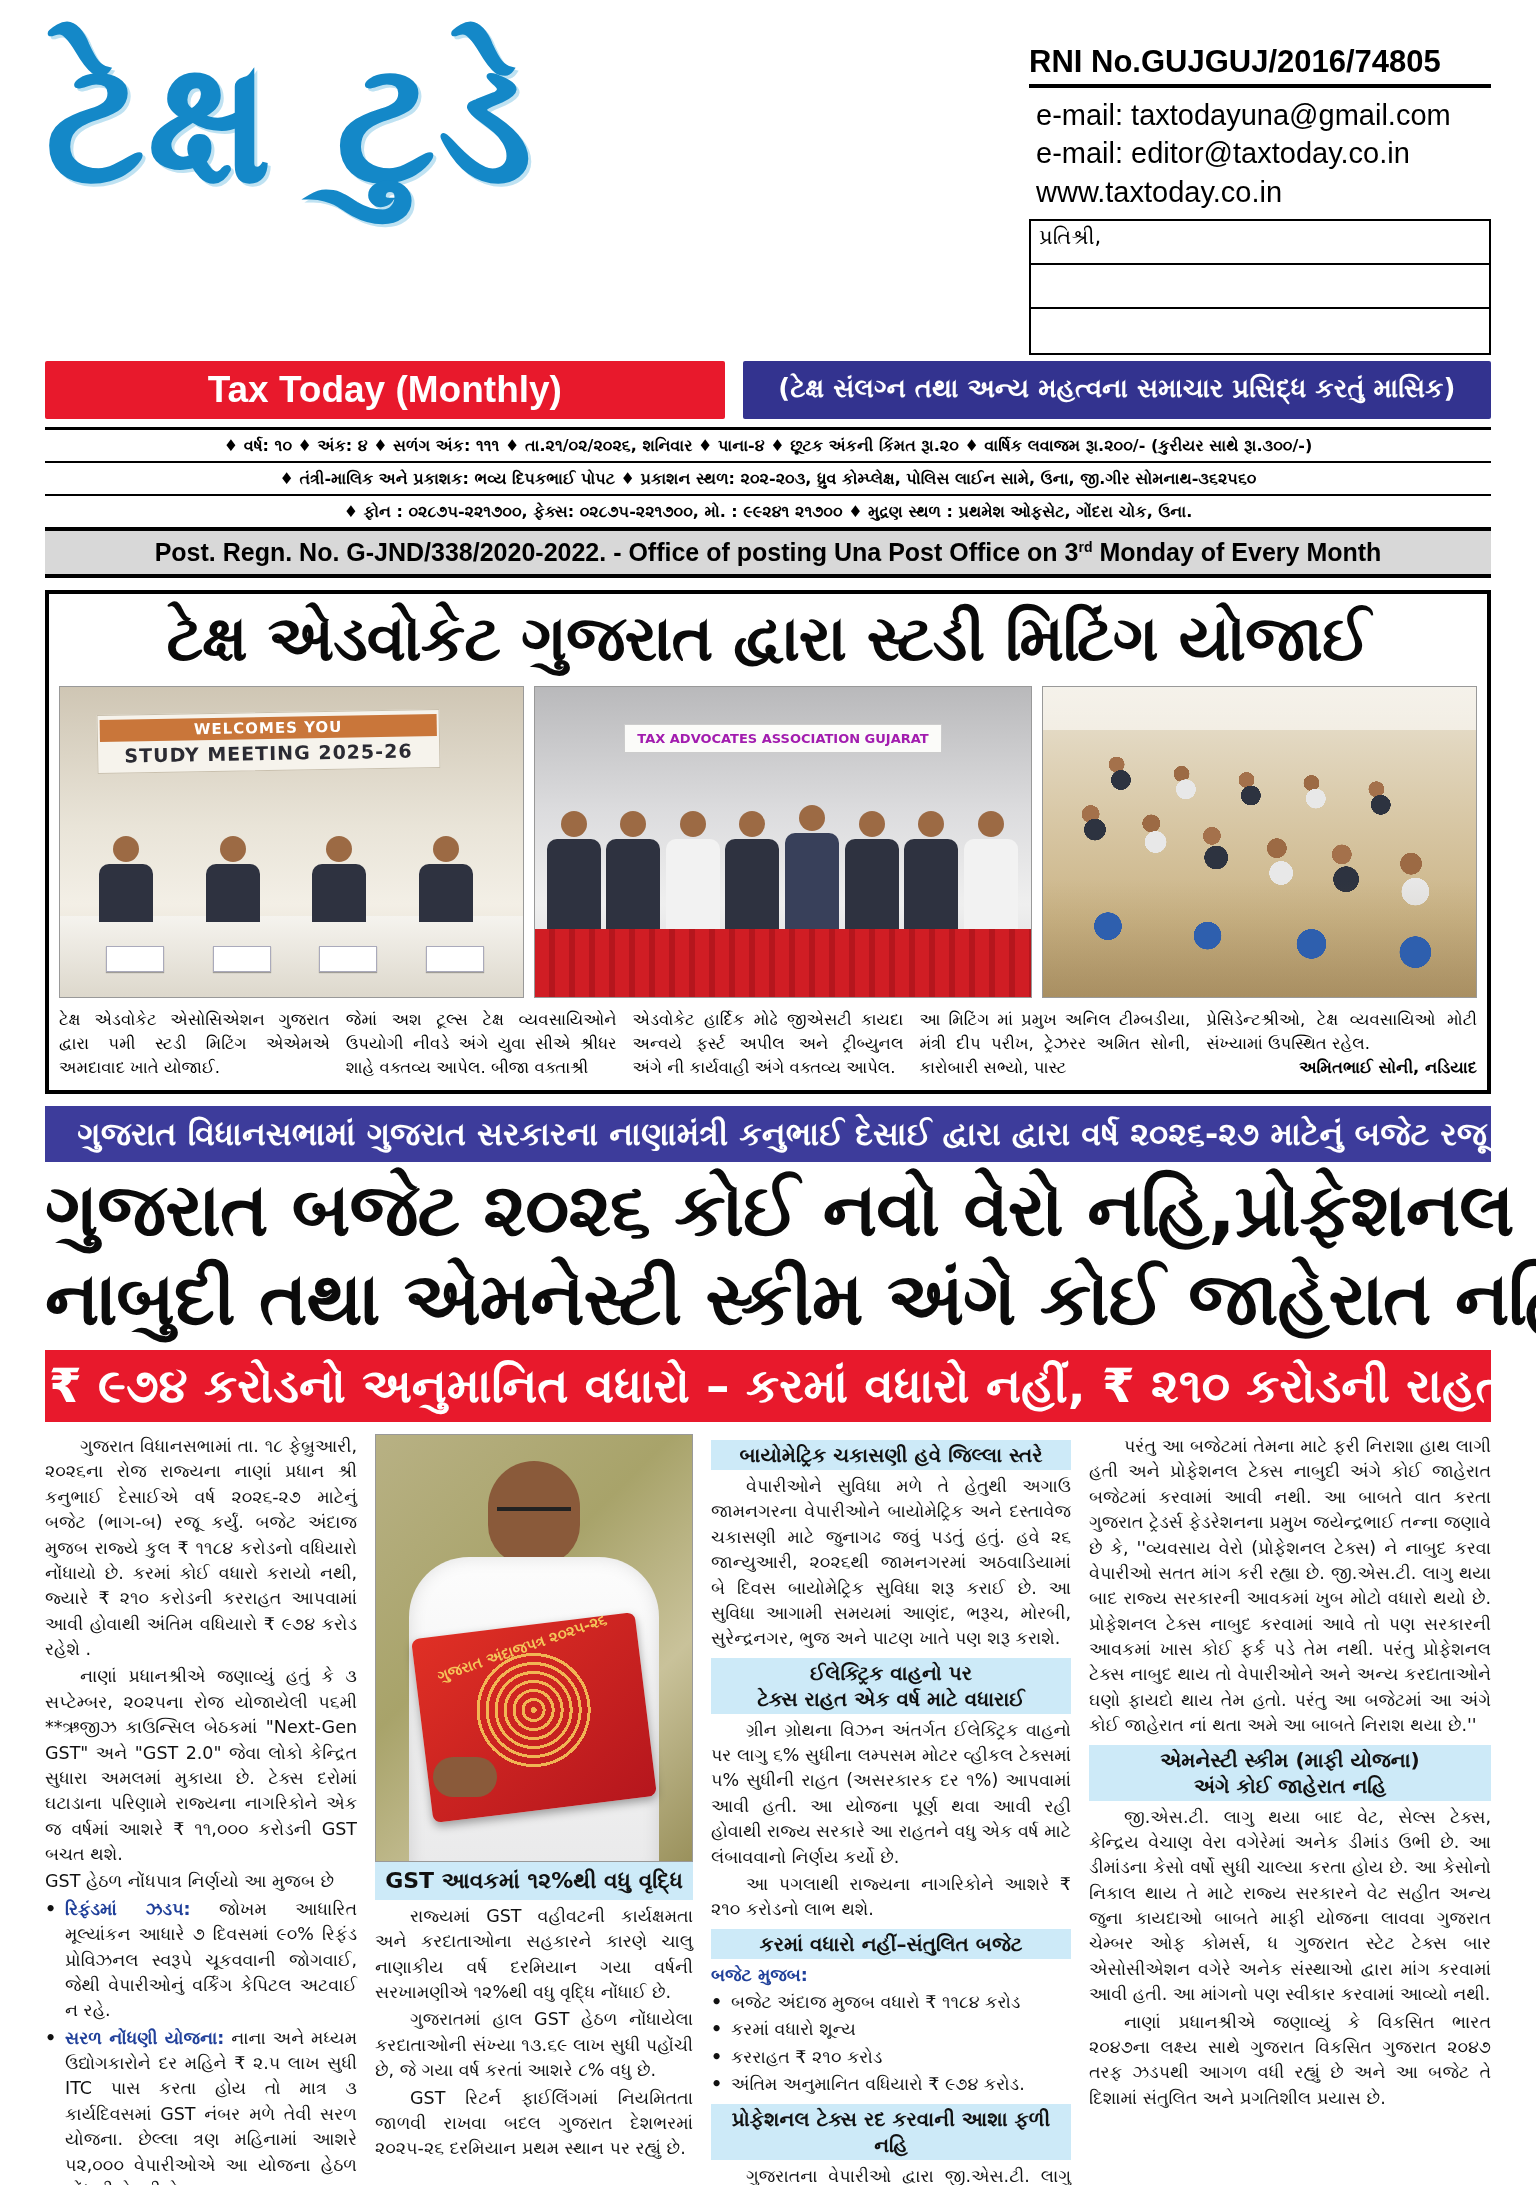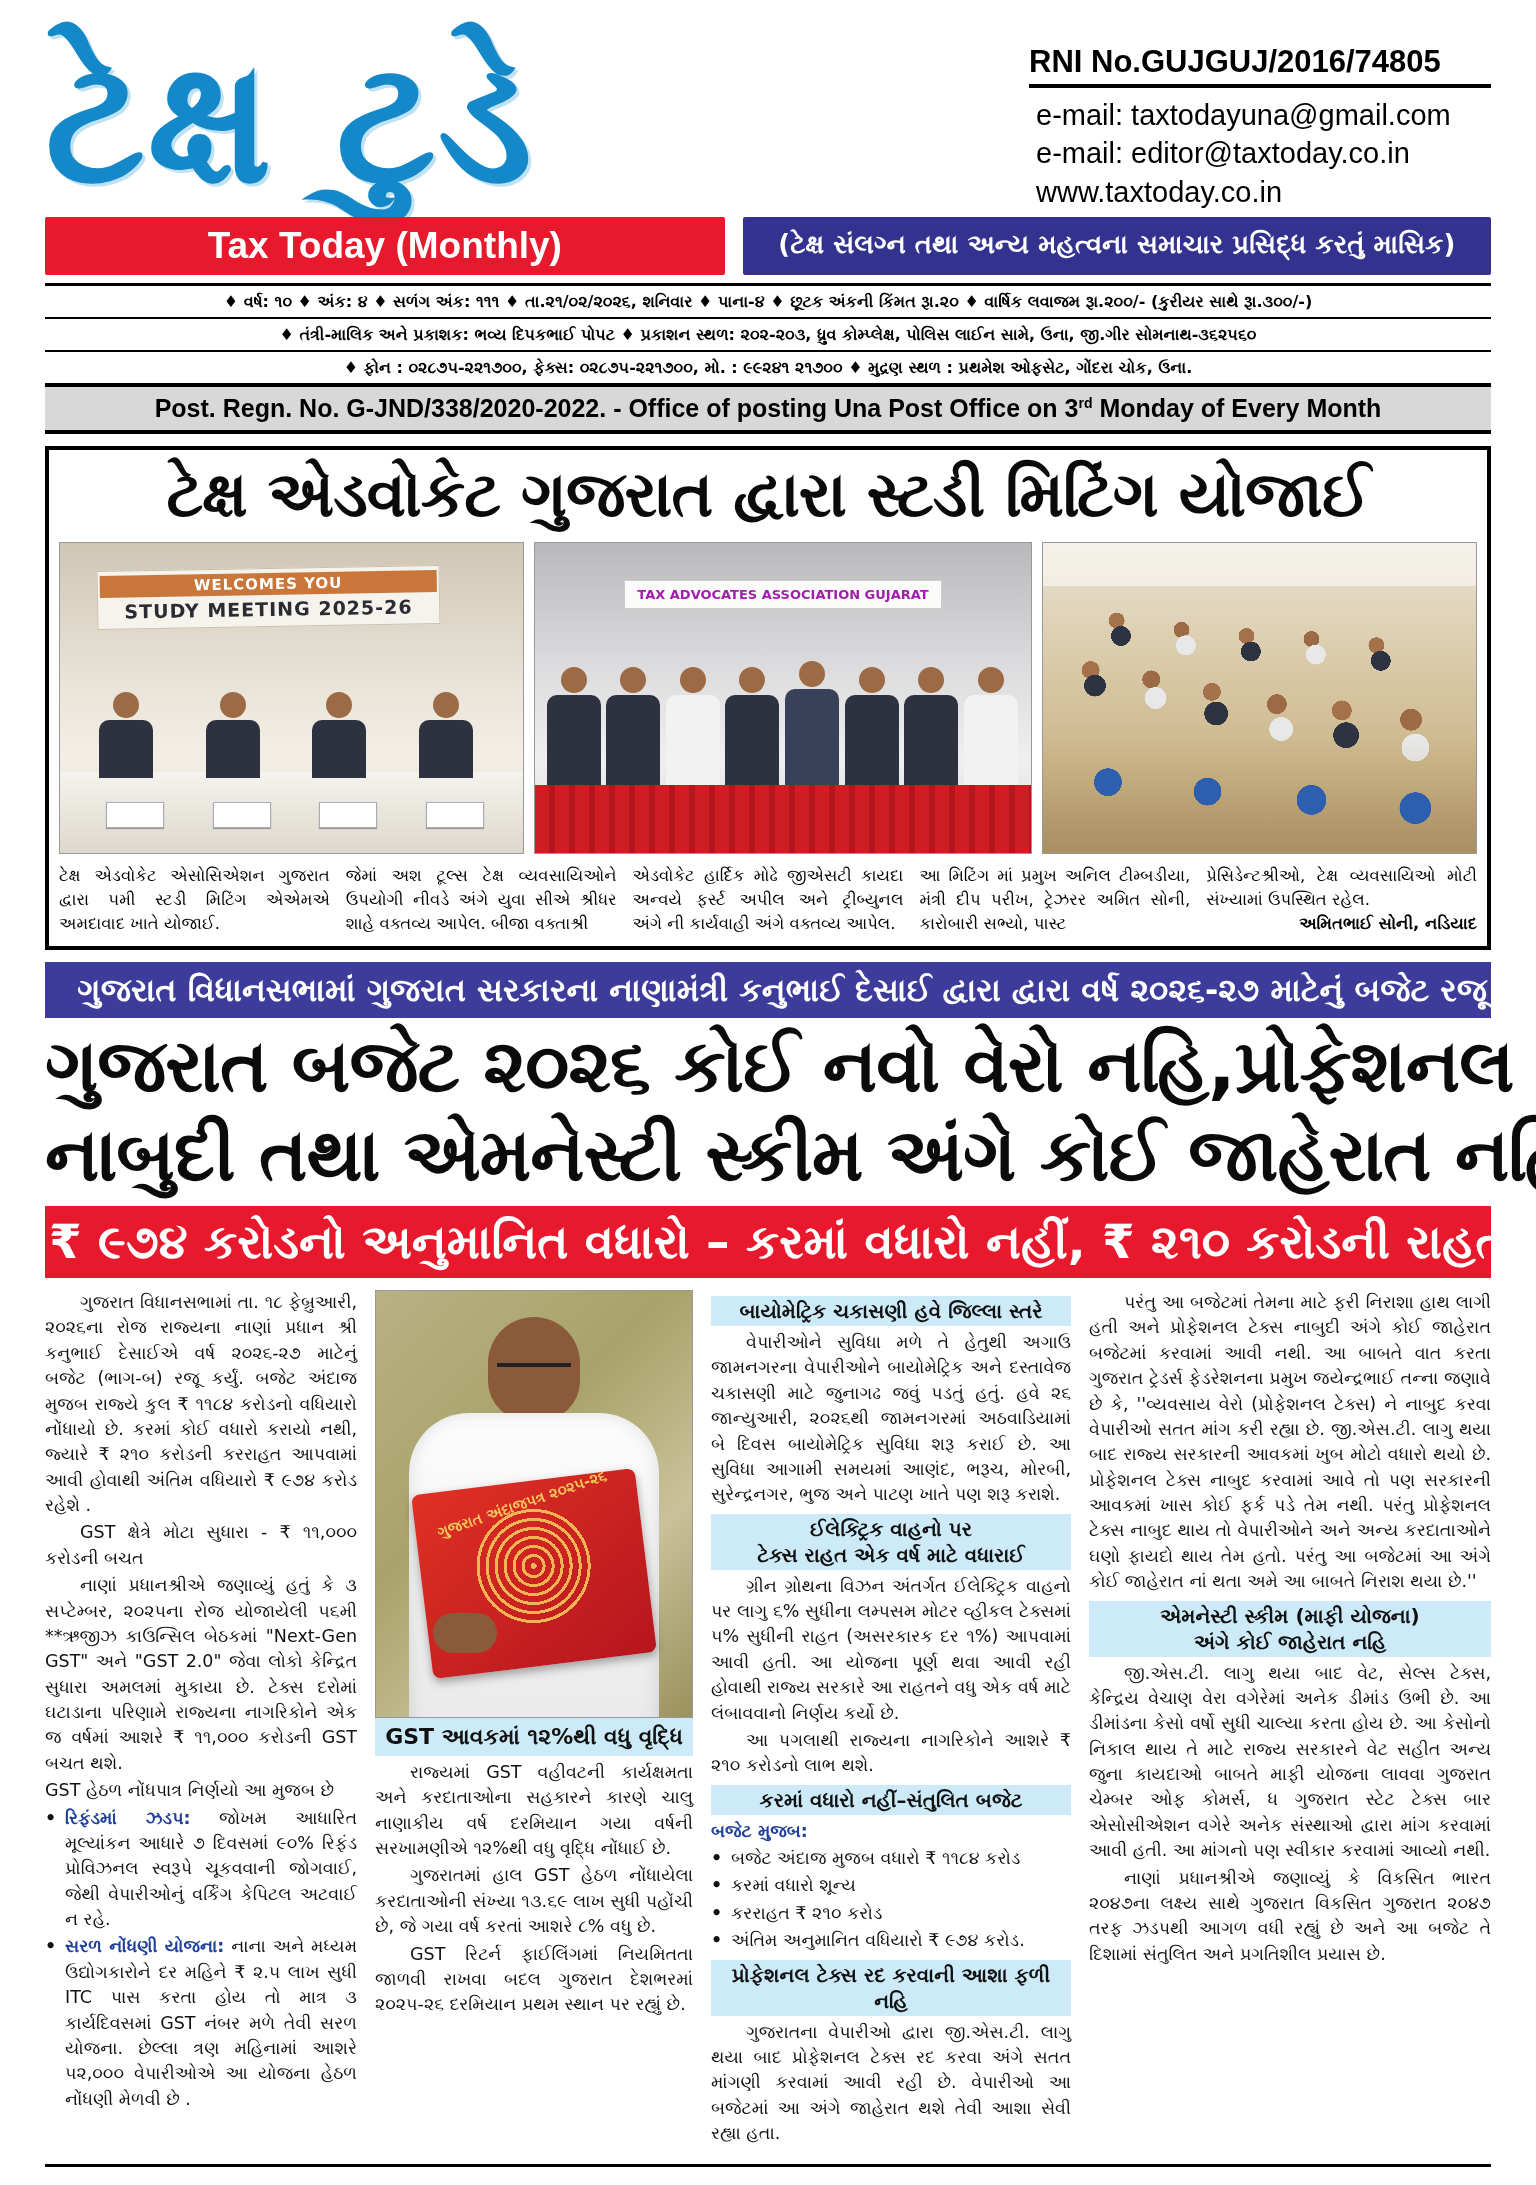--- a/index.html
+++ b/index.html
@@ -143,20 +143,25 @@
 
   <div class="masthead">
     <div class="logo-block">
       <div class="logo-text">ટેક્ષ ટુડે</div>
     </div>
     <div class="mast-right">
       <div class="rni">RNI No.GUJGUJ/2016/74805</div>
       <div class="contact">e-mail: taxtodayuna@gmail.com</div>
       <div class="contact">e-mail: editor@taxtoday.co.in</div>
       <div class="contact">www.taxtoday.co.in</div>
+      <div class="addr-box">
+        <div class="addr-row">પ્રતિશ્રી,</div>
+        <div class="addr-row"></div>
+        <div class="addr-row"></div>
+      </div>
     </div>
   </div>
 
   <div class="bars">
     <div class="bar-red">Tax Today (Monthly)</div>
     <div class="bar-navy">(ટેક્ષ સંલગ્ન તથા અન્ય મહત્વના સમાચાર પ્રસિદ્ધ કરતું માસિક)</div>
   </div>
 
   <div class="infobar">
     <div class="info-line">♦ વર્ષ: ૧૦ ♦ અંક: ૪ ♦ સળંગ અંક: ૧૧૧ ♦ તા.૨૧/૦૨/૨૦૨૬, શનિવાર ♦ પાના-૪ ♦ છૂટક અંકની કિંમત રૂા.૨૦ ♦ વાર્ષિક લવાજમ રૂા.૨૦૦/- (કુરીયર સાથે રૂા.૩૦૦/-)</div>
@@ -256,21 +261,20 @@
 
   <div class="kicker">ગુજરાત વિધાનસભામાં ગુજરાત સરકારના નાણામંત્રી કનુભાઈ દેસાઈ દ્વારા દ્વારા વર્ષ ૨૦૨૬-૨૭ માટેનું બજેટ રજૂ</div>
   <div class="big-headline">ગુજરાત બજેટ ૨૦૨૬ કોઈ નવો વેરો નહિ,પ્રોફેશનલ ટેક્સ</div>
   <div class="big-headline">નાબુદી તથા એમનેસ્ટી સ્કીમ અંગે કોઈ જાહેરાત નહિ</div>
   <div class="red-banner">₹ ૯૭૪ કરોડનો અનુમાનિત વધારો – કરમાં વધારો નહીં, ₹ ૨૧૦ કરોડની રાહત</div>
 
   <div class="cols">
 
     <div class="col c1">
       <div class="para">ગુજરાત વિધાનસભામાં તા. ૧૮ ફેબ્રુઆરી, ૨૦૨૬ના રોજ રાજ્યના નાણાં પ્રધાન શ્રી કનુભાઈ દેસાઈએ વર્ષ ૨૦૨૬-૨૭ માટેનું બજેટ (ભાગ-બ) રજૂ કર્યું. બજેટ અંદાજ મુજબ રાજ્યે કુલ ₹ ૧૧૮૪ કરોડનો વધિયારો નોંધાયો છે. કરમાં કોઈ વધારો કરાયો નથી, જ્યારે ₹ ૨૧૦ કરોડની કરરાહત આપવામાં આવી હોવાથી અંતિમ વધિયારો ₹ ૯૭૪ કરોડ રહેશે .</div>
-      <div class="para">GST ક્ષેત્રે મોટા સુધારા - ₹ ૧૧,૦૦૦ કરોડની બચત</div>
       <div class="para">નાણાં પ્રધાનશ્રીએ જણાવ્યું હતું કે ૩ સપ્ટેમ્બર, ૨૦૨૫ના રોજ યોજાયેલી ૫૬મી **ઋજીઝ કાઉન્સિલ બેઠકમાં "Next-Gen GST" અને "GST 2.0" જેવા લોકો કેન્દ્રિત સુધારા અમલમાં મુકાયા છે. ટેક્સ દરોમાં ઘટાડાના પરિણામે રાજ્યના નાગરિકોને એક જ વર્ષમાં આશરે ₹ ૧૧,૦૦૦ કરોડની GST બચત થશે.</div>
       <div class="para noindent">GST હેઠળ નોંધપાત્ર નિર્ણયો આ મુજબ છે</div>
       <div class="bullet">
         <span class="dot">•</span>
         <span class="bt"><span class="lead-blue">રિફંડમાં ઝડપ:</span><span> જોખમ આધારિત મૂલ્યાંકન આધારે ૭ દિવસમાં ૯૦% રિફંડ પ્રોવિઝનલ સ્વરૂપે ચૂકવવાની જોગવાઈ, જેથી વેપારીઓનું વર્કિંગ કેપિટલ અટવાઈ ન રહે.</span></span>
       </div>
       <div class="bullet">
         <span class="dot">•</span>
         <span class="bt"><span class="lead-blue">સરળ નોંધણી યોજના:</span><span> નાના અને મધ્યમ ઉદ્યોગકારોને દર મહિને ₹ ૨.૫ લાખ સુધી ITC પાસ કરતા હોય તો માત્ર ૩ કાર્યદિવસમાં GST નંબર મળે તેવી સરળ યોજના. છેલ્લા ત્રણ મહિનામાં આશરે ૫૨,૦૦૦ વેપારીઓએ આ યોજના હેઠળ નોંધણી મેળવી છે .</span></span>
       </div>

